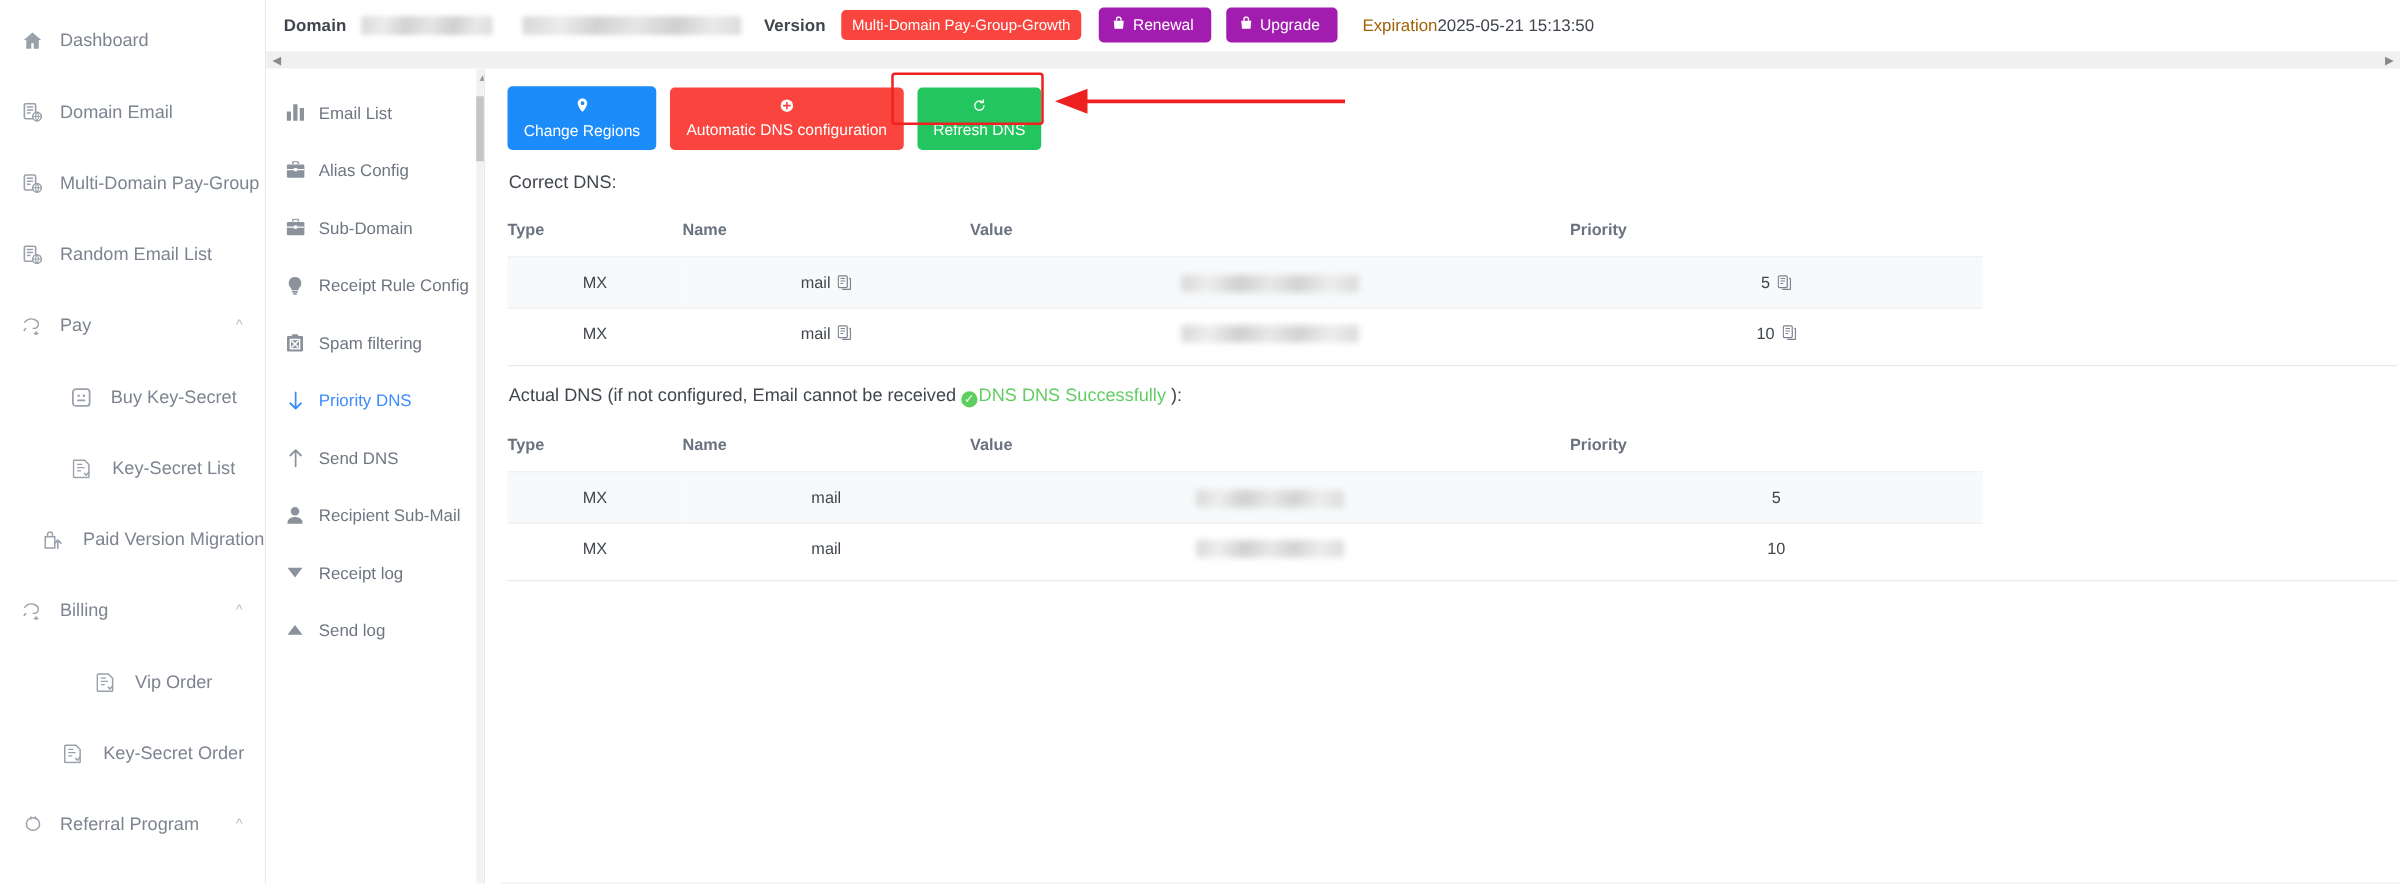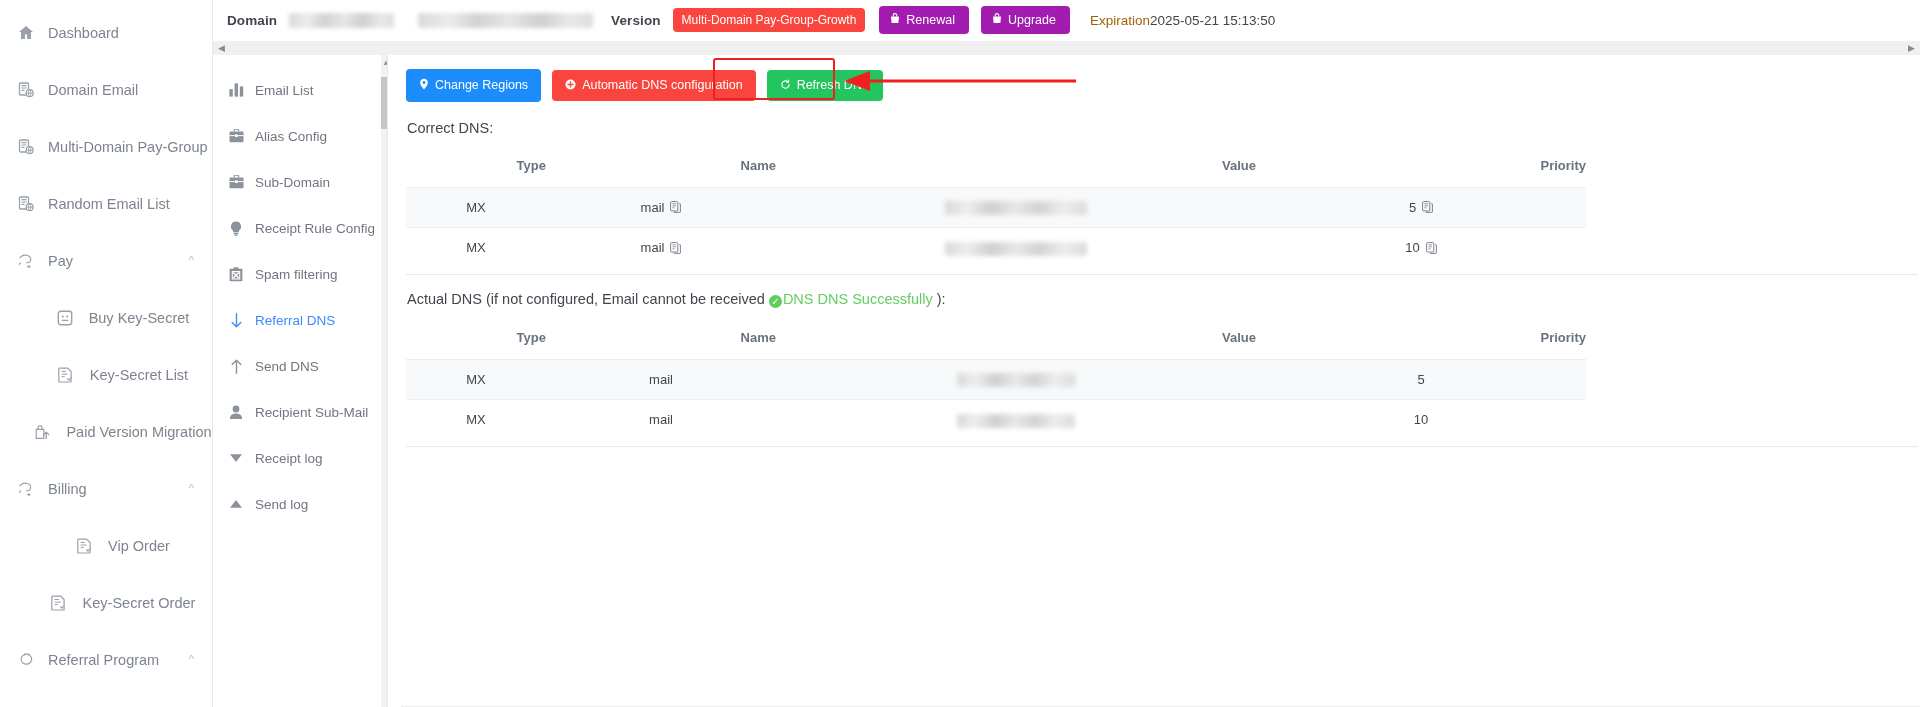--- a/index.html
+++ b/index.html
@@ -127,21 +127,21 @@
   .vtrack .uparrow { position: absolute; left: 1px; top: 4px; width: 7px; color:#9a9a9a; font-size:8px; line-height:7px; text-align:center;}
 
   
   .panel { flex: 1; position: relative; padding: 14px 0 0 18px; overflow: hidden; }
 
   .btnrow { display: flex; align-items: center; gap: 11px; margin-bottom: 18px; position: relative; }
   .abtn {
     border: none; border-radius: 4px; color: #fff;
     font-size: 12.5px; line-height: 1;
     padding: 9px 13px; display: inline-flex; align-items: center; gap: 6px;
-    cursor: pointer; white-space: nowrap;
+    cursor: pointer; white-space: nowrap; flex-direction: column;
   }
   .abtn.blue { background: #1b8cf9; }
   .abtn.red  { background: #f9453e; }
   .abtn.green{ background: #22c55e; }
 
   .hl-box {
     position: absolute; left: 307px; top: -11px;
     width: 122px; height: 42px;
     border: 2px solid #ee2020; border-radius: 3px;
     pointer-events: none;
@@ -152,21 +152,21 @@
   .sec-title .ok-ico {
     display: inline-block; width: 13px; height: 13px; border-radius: 50%;
     background: #5ece5e; color: #fff; font-size: 10px; line-height: 13px;
     text-align: center; vertical-align: -1px; margin-right: 1px;
   }
   .sec-title .green { color: #63cd63; }
 
   table.dns { width: 1180px; border-collapse: collapse; margin-bottom: 6px; }
   table.dns th {
     font-size: 13px; color: #6a7280; font-weight: bold;
-    padding: 10px 0 14px 0; text-align: right; border: none;
+    padding: 10px 0 14px 0; text-align: left; border: none;
   }
   table.dns td {
     font-size: 13px; color: #41464e; text-align: center;
     padding: 12px 0; border-top: 1px solid #ebeef2;
   }
   table.dns tr.zebra td { background: #f7f9fb; }
   table.dns .col-type  { width: 140px; }
   table.dns .col-name  { width: 230px; }
   table.dns .col-value { width: 480px; }
   table.dns .col-prio  { width: 330px; }
@@ -408,21 +408,21 @@
                 </svg>
               </span>
               <span>Spam filtering</span>
             </div>
             <div class="sub-item active">
               <span class="ico">
                 <svg width="13" height="15" viewBox="0 0 13 15" fill="none">
                   <path d="M6.5 .8v12.6M2.2 9.6l4.3 4.2 4.3-4.2" stroke="currentColor" stroke-width="1.4" stroke-linecap="round" stroke-linejoin="round"></path>
                 </svg>
               </span>
-              <span>Referral DNS</span>
+              <span>Priority DNS</span>
             </div>
             <div class="sub-item">
               <span class="ico">
                 <svg width="13" height="15" viewBox="0 0 13 15" fill="none">
                   <path d="M6.5 14.2V1.6M2.2 5.4l4.3-4.2 4.3 4.2" stroke="currentColor" stroke-width="1.4" stroke-linecap="round" stroke-linejoin="round"></path>
                 </svg>
               </span>
               <span>Send DNS</span>
             </div>
             <div class="sub-item">

